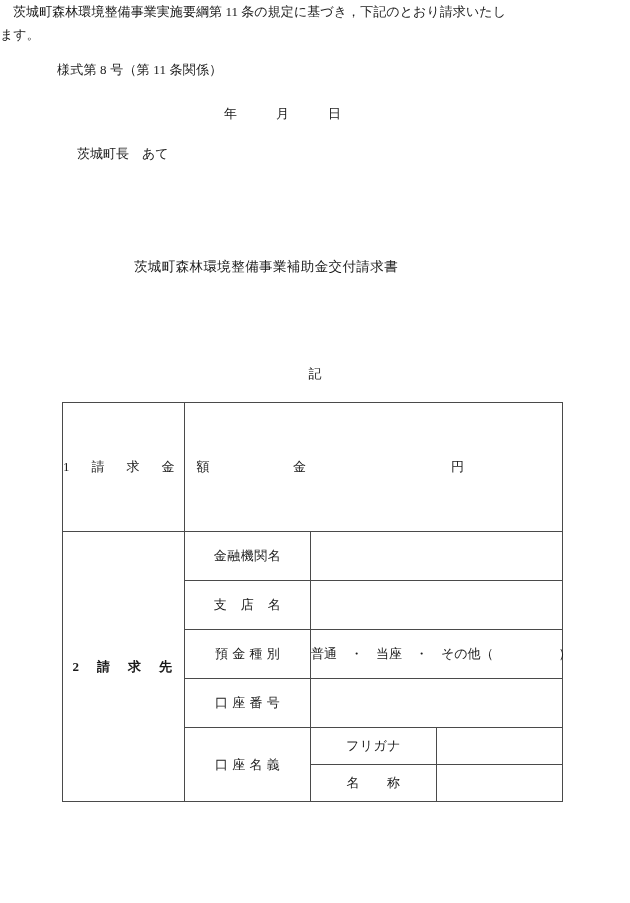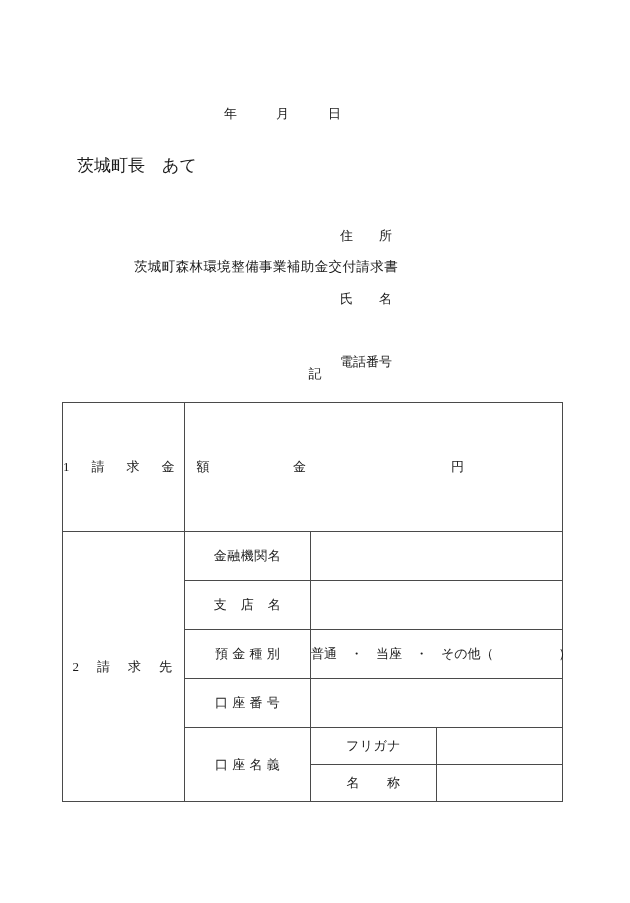--- a/index.html
+++ b/index.html
@@ -38,22 +38,22 @@
   #date-line {
     left: 0;
     top: 105px;
     width: 565px;
     text-align: center;
     font-size: 13px;
   }
 
   #addressee {
     left: 77px;
-    top: 154px;
-    font-size: 17px;
+    top: 145px;
+    font-size: 13px;
   }
 
   #applicant-block {
     left: 340px;
     top: 183px;
     font-size: 13px;
     line-height: 21px;
   }
   #applicant-block .field-label { display: block; }
 
@@ -127,43 +127,40 @@
     transform: translateY(-50%);
   }
   .amount-unit {
     position: absolute;
     left: 266px;
     top: 50%;
     transform: translateY(-50%);
   }
 
   .spread-2 { letter-spacing: 4.5px; padding-left: 4.5px; }
-  .spread-3 { letter-spacing: 2.5px; padding-left: 2.5px; }
+  .spread-3 { letter-spacing: 2.5px; padding-left: 2.5px; font-weight: bold; }
   .tight    { letter-spacing: 0.5px; }
 
   .deposit-type-cell { text-align: center; }
 </style>
 </head>
 <body>
 
 <div class="page">
 
+  <div class="abs" id="form-number">様式第 8 号（第 11 条関係）</div>
 
   <div class="abs" id="date-line">年　　　月　　　日</div>
 
   <div class="abs" id="addressee">茨城町長　あて</div>
 
-  <div class="abs" id="applicant-block">
-    <span class="field-label">住　　所</span>
-    <span class="field-label">氏　　名</span>
-    <span class="field-label">電話番号</span>
-  </div>
 
   <div class="abs" id="doc-title">茨城町森林環境整備事業補助金交付請求書</div>
 
+  <div id="body-paragraph">茨城町森林環境整備事業実施要綱第 11 条の規定に基づき，下記のとおり請求いたします。</div>
 
   <div class="abs" id="ki-marker">記</div>
 
   <table id="claim-table">
     <tbody>
 
       <tr>
         <td class="col-head r-amount spread-2">1　請　求　金　額</td>
         <td class="r-amount amount-cell" colspan="3">
           <span class="amount-inner">

